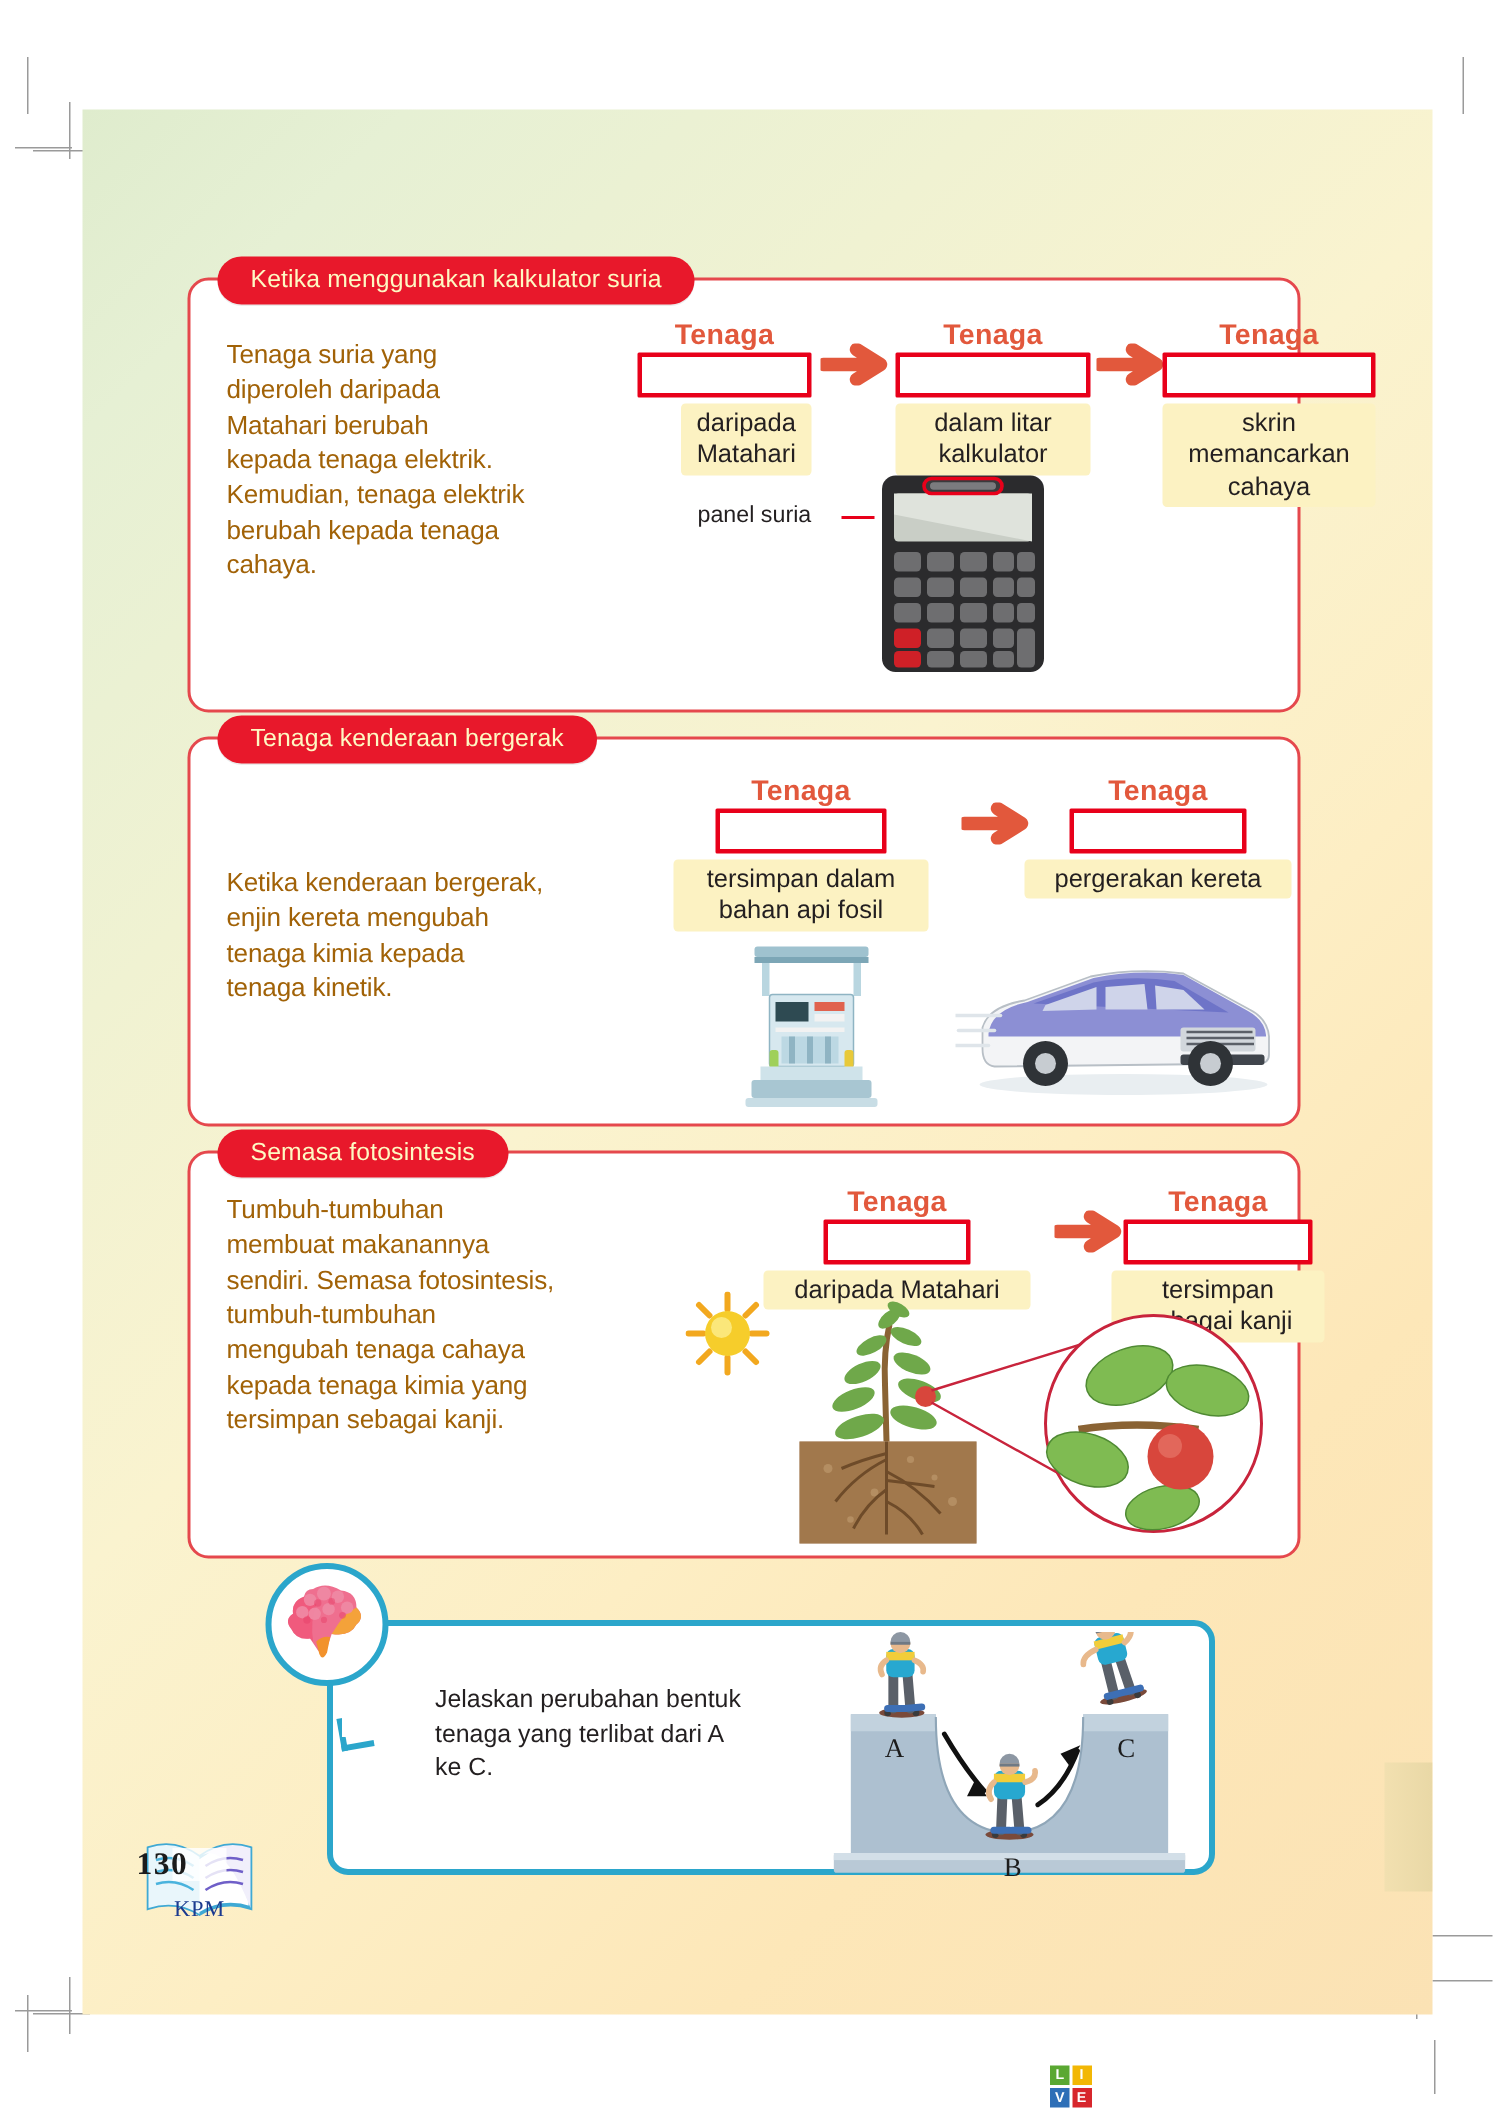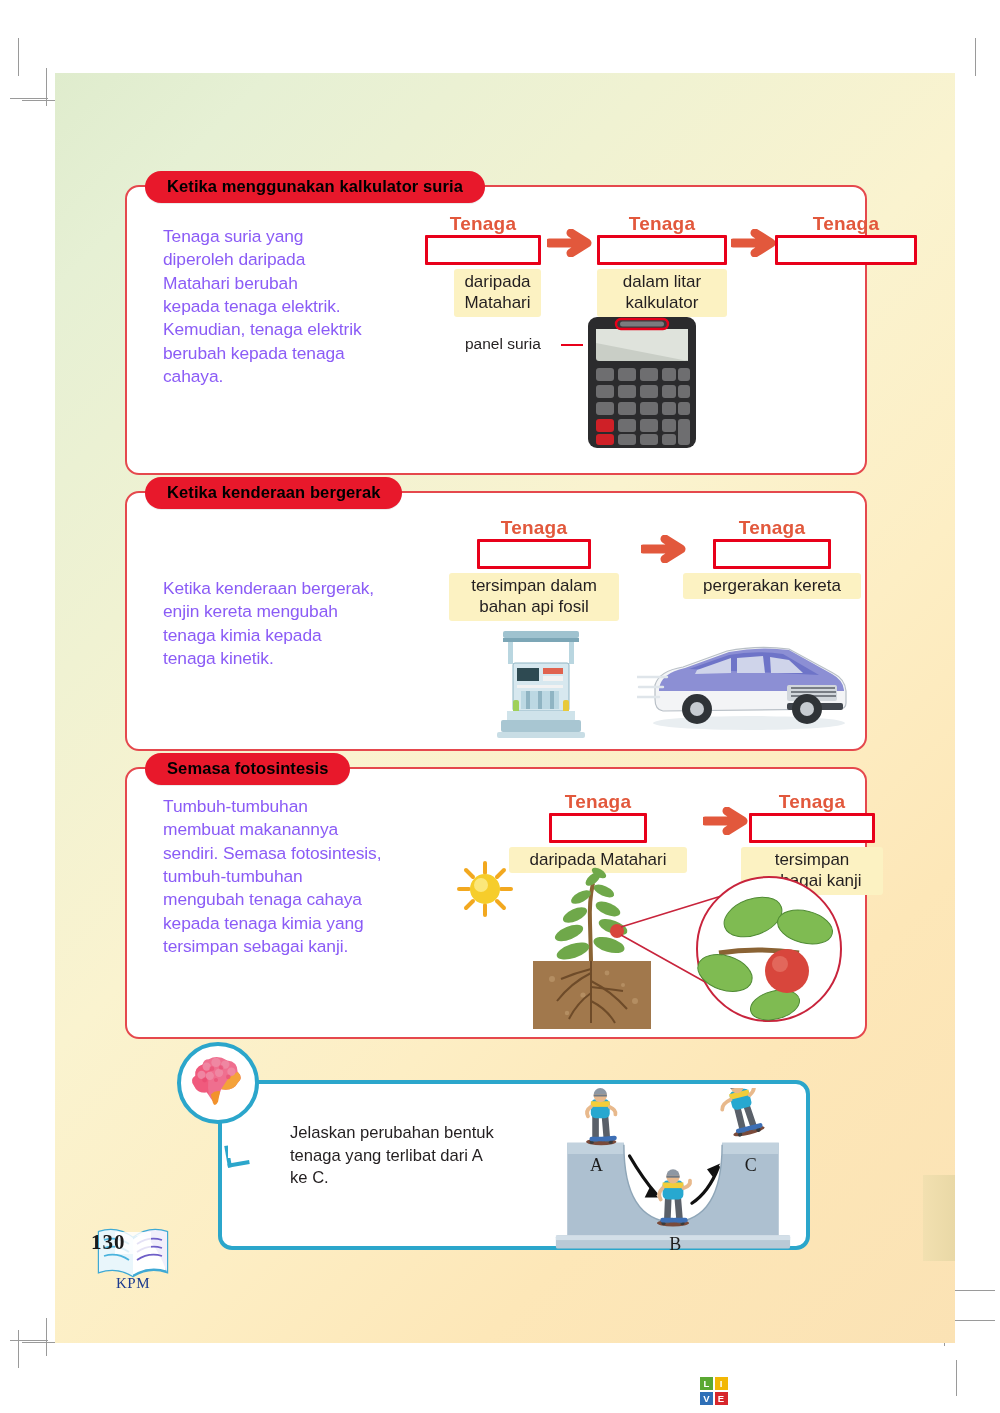--- a/index.html
+++ b/index.html
@@ -41,37 +41,36 @@
   .card {
     position: absolute;
     background: #ffffff;
     border: 2.5px solid #e5484d;
     border-radius: 14px;
   }
   .card-badge {
     position: absolute;
     top: -16px; left: 18px;
     background: #e8182b;
-    color: #000000;
-    font-weight: bold;
+    color: #fef9c3;
+    font-weight: normal;
     font-size: 16.5px;
     letter-spacing: .1px;
     padding: 6px 22px 7px 22px;
     border-radius: 16px;
     white-space: nowrap;
     box-shadow: 0 1px 0 rgba(0,0,0,.08);
   }
   .body-text {
     position:absolute;
-    color: #8b5cf6;
+    color: #a16207;
     font-size: 17.4px;
     line-height: 1.34;
     letter-spacing: -0.1px;
     white-space: pre-line;
-    margin-left: 12px;
   }
 
   
   .chain-item { position:absolute; }
   .tenaga-label {
     color:#e2583c;
     font-weight:bold;
     font-size:19px;
     text-align:center;
     letter-spacing:.2px;
@@ -132,21 +131,21 @@
   }
 
   
   .kpm { position:absolute; left:36px; top:1145px; width:84px; height:80px; }
   .kpm-num {
     position:absolute; left:0; right:0; top:12px;
     font-size:21px; font-weight:bold;
     color:#1b1b1b; letter-spacing:1px; font-family:"Liberation Serif", serif;
   }
   .kpm-txt {
-    position:absolute; left:0; right:0; bottom:6px;
+    position:absolute; left:0; right:0; bottom:16px;
     text-align:center; font-size:15px; color:#1b3a8f;
     font-family:"Liberation Serif", serif; letter-spacing:.5px;
   }
 
   
   .lws { position:absolute; left:700px; top:1374px; height:34px; display:flex; align-items:center; }
   .lws-sq { width:13px; height:13px; margin:0 0 0 0; color:#fff; font-size:9.5px;
             font-weight:bold; display:flex; align-items:center; justify-content:center; }
   .lws-grid { display:grid; grid-template-columns: 13px 13px; grid-template-rows: 13px 13px; gap:1.5px; margin-right:5px;}
   .lws-word { font-size:29px; font-weight:bold; color:#1b3a78; letter-spacing:-0.6px; font-family:"Liberation Sans", sans-serif;}
@@ -203,20 +202,23 @@
 kalkulator</span>
       </div>
 
       <svg class="arrow" viewBox="0 0 46 28" style="left:604px; top:42px;">
         <path d="M2 14 L30 14 M24 4 L40 14 L24 24" fill="none" stroke="#e2583c" stroke-width="9" stroke-linecap="round" stroke-linejoin="round"></path>
       </svg>
 
       <div class="chain-item" style="left:648px; top:26px; width:142px;">
         <div class="tenaga-label">Tenaga</div>
         <div class="blank-box"></div>
+        <span class="hl" style="white-space:pre-line;">skrin
+memancarkan
+cahaya</span>
       </div>
 
       <div class="callout-text" style="left:338px; top:148px;">panel suria</div>
       <div class="callout-line" style="left:434px; top:157px; width:22px;"></div>
 
       <svg viewBox="0 0 120 135" style="position:absolute; left:455px; top:128px; width:120px; height:135px;">
         <rect x="6" y="2" width="108" height="131" rx="9" fill="#2b2b2d"></rect>
         <rect x="14" y="14" width="92" height="32" rx="3" fill="#c9cec6"></rect>
         <path d="M14 14 h92 v32 l-92 -18 z" fill="#dfe3dc"></path>
         <rect x="34" y="4" width="52" height="10" rx="5" fill="#3a3a3c" stroke="#e8001a" stroke-width="2.4"></rect>
@@ -244,21 +246,21 @@
           <rect x="58" y="119" width="18" height="11" rx="3"></rect>
             <rect x="80" y="119" width="14" height="11" rx="3"></rect>
         </g>
         <rect x="14" y="104" width="18" height="13" rx="3" fill="#cf2027"></rect>
         <rect x="14" y="119" width="18" height="11" rx="3" fill="#cf2027"></rect>
         <rect x="96" y="104" width="12" height="26" rx="3" fill="#6e6e70"></rect>
       </svg>
     </div>
 
     <div class="card" style="left:70px; top:418px; width:742px; height:260px;">
-      <div class="card-badge">Ketika kenderaan bergerak</div>
+      <div class="card-badge">Tenaga kenderaan bergerak</div>
 
       <div class="body-text" style="left:24px; top:84px; width:280px;">Ketika kenderaan bergerak,
 enjin kereta mengubah
 tenaga kimia kepada
 tenaga kinetik.</div>
 
       <div class="chain-item" style="left:322px; top:24px; width:170px;">
         <div class="tenaga-label">Tenaga</div>
         <div class="blank-box" style="margin:0 28px;"></div>
         <span class="hl" style="white-space:pre-line;">tersimpan dalam

